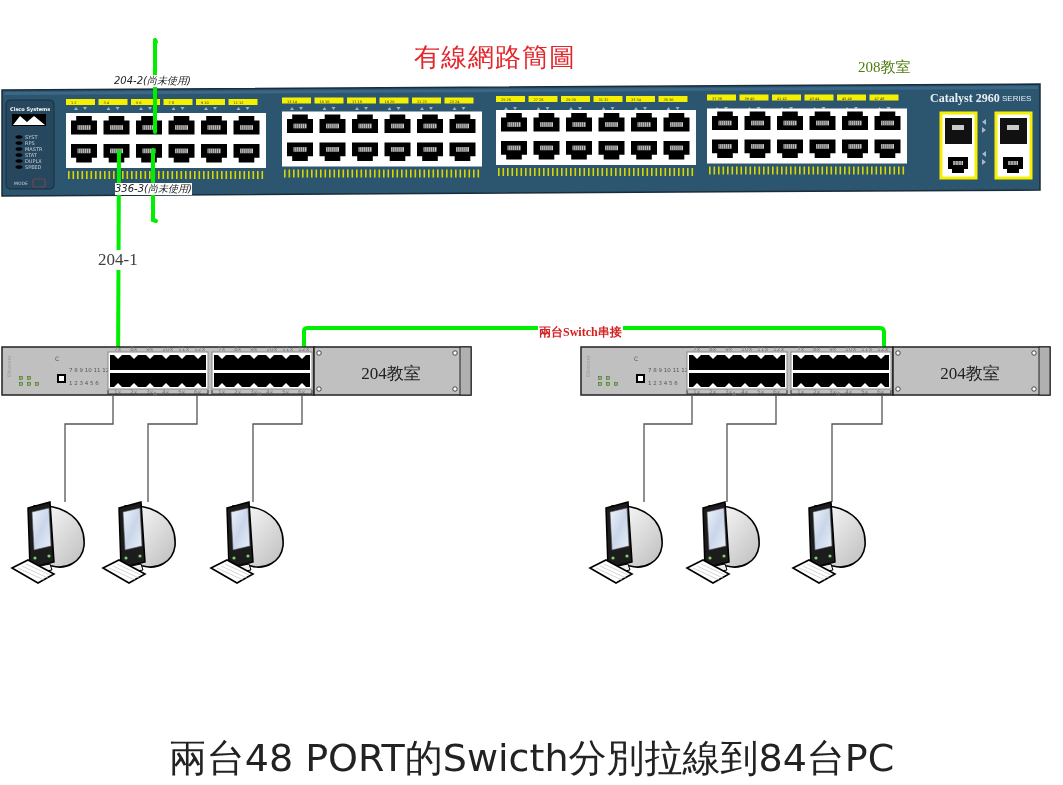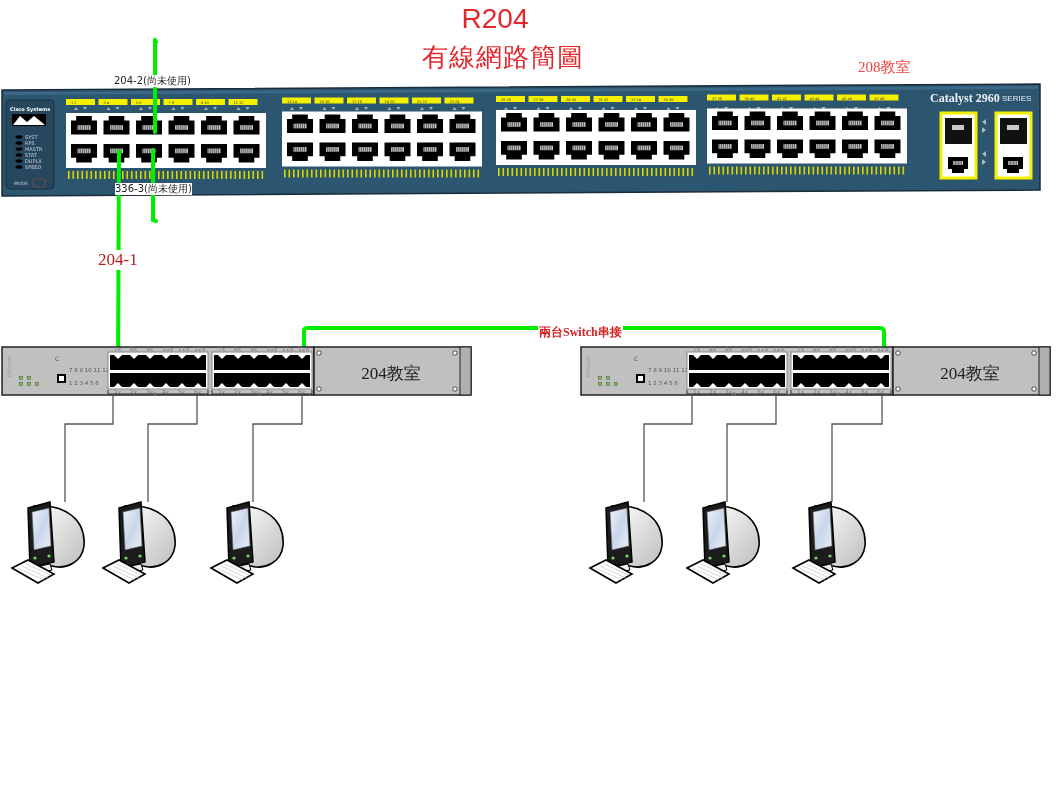--- a/index.html
+++ b/index.html
@@ -1,25 +1,25 @@
 <!DOCTYPE html>
 <html><head>
 <meta charset="utf-8">
 <style>
   html, body { margin: 0; padding: 0; background: #ffffff; }
   body { width: 1063px; height: 785px; position: relative; overflow: hidden;
          font-family: "DejaVu Sans", sans-serif; }
   #stage { position: absolute; left: 0; top: 0; width: 1063px; height: 785px; }
   .title-main { position: absolute; left: 395px; top: 2px; width: 200px; text-align: center;
                 color: #e3262b; font-family: "Liberation Sans", sans-serif; font-size: 28px; line-height: 34px; }
-  .title-sub { position: absolute; left: 388px; top: 40px; width: 230px; text-align: center;
+  .title-sub { position: absolute; left: 380px; top: 40px; width: 230px; text-align: center;
                color: #e3262b; font-family: "DejaVu Sans", sans-serif; font-size: 26px; line-height: 34px; letter-spacing: 1px; }
-  .room-208 { position: absolute; left: 858px; top: 58px; font-family: "Liberation Serif", serif; font-size: 15px; color: #ef4444; }
-  .lbl-small { position: absolute; font-family: "DejaVu Sans", sans-serif; font-size: 10px; color: #222; background: #fff; line-height: 12px; white-space: nowrap; }
-  .lbl-204-1 { position: absolute; left: 96px; top: 250px; font-family: "Liberation Serif", serif; font-size: 17px; color: #b91c1c; background:#fff; padding: 0 2px; }
+  .room-208 { position: absolute; left: 858px; top: 58px; font-family: "Liberation Serif", serif; font-size: 15px; color: #4d7c0f; }
+  .lbl-small { position: absolute; font-family: "DejaVu Sans", sans-serif; font-size: 10px; color: #222; background: #fff; line-height: 12px; white-space: nowrap; font-style: italic; }
+  .lbl-204-1 { position: absolute; left: 96px; top: 250px; font-family: "Liberation Serif", serif; font-size: 17px; color: #404040; background:#fff; padding: 0 2px; }
   .chain-lbl { position: absolute; left: 538px; top: 324px; font-family: "Liberation Serif", serif; font-size: 12px; color: #d42020; font-weight: bold; background:#fff; padding: 0 1px; }
   .footer { position: absolute; left: 0; top: 733px; width: 1063px; text-align: center;
             font-family: "DejaVu Sans", sans-serif; font-size: 38px; color: #222; line-height: 50px; }
   .room-204 { font-family: "Liberation Serif", serif; font-size: 17px; fill: #222; }
   .catalyst-text { font-family: "Liberation Serif", serif; font-weight: bold; font-size: 12px; fill: #e8eef4; }
   .series-text { font-family: "Liberation Sans", sans-serif; font-size: 8px; fill: #e8eef4; }
   .tiny { font-family: "DejaVu Sans", sans-serif; font-size: 5px; fill: #c8d0d8; }
   .tiny-dark { font-family: "DejaVu Sans", sans-serif; font-size: 6px; fill: #777; }
 </style>
 </head>
@@ -588,20 +588,20 @@
         <use href="#pc" x="6" y="500" id="pc-1"></use>
         <use href="#pc" x="97" y="500" id="pc-2"></use>
         <use href="#pc" x="205" y="500" id="pc-3"></use>
         <use href="#pc" x="584" y="500" id="pc-4"></use>
         <use href="#pc" x="681" y="500" id="pc-5"></use>
         <use href="#pc" x="787" y="500" id="pc-6"></use>
       </g>
   </svg>
 
   
-  <div class="title-main">R204</div>
   <div class="title-sub">有線網路簡圖</div>
   <div class="room-208">208教室</div>
   <div class="lbl-small" style="left:114px; top:75px;">204-2(尚未使用)</div>
   <div class="lbl-small" style="left:115px; top:183px;">336-3(尚未使用)</div>
   <div class="lbl-204-1">204-1</div>
   <div class="chain-lbl">兩台Switch串接</div>
+  <div class="footer">兩台48 PORT的Swicth分別拉線到84台PC</div>
 </div>
 
 </body></html>

